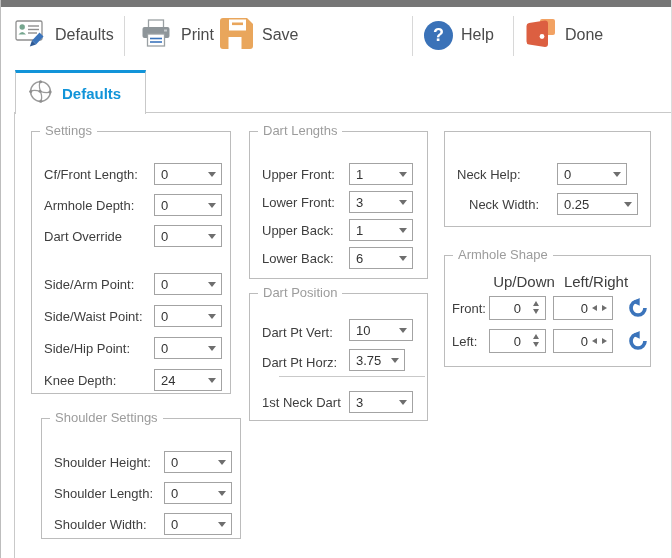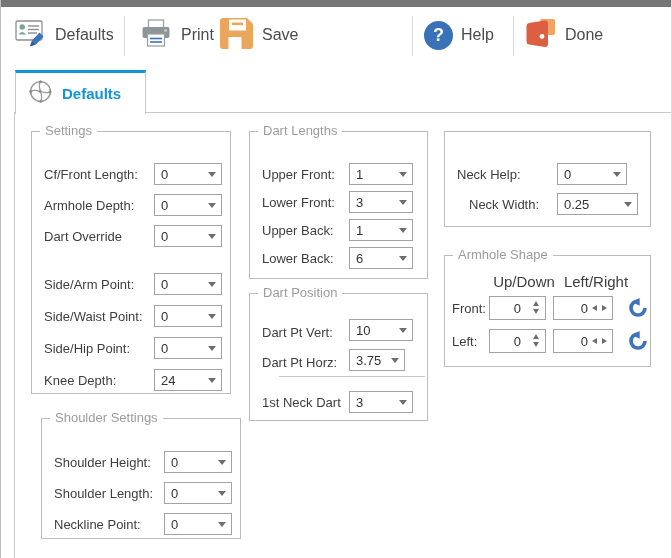--- a/index.html
+++ b/index.html
@@ -190,21 +190,21 @@
       <span class="val">0</span>
       <i class="dd-arrow"></i>
     </div>
 
     <div class="lbl" style="left:12px;top:67px">Shoulder Length:</div>
     <div class="combo" style="left:122px;top:63px;width:68px">
       <span class="val">0</span>
       <i class="dd-arrow"></i>
     </div>
 
-    <div class="lbl" style="left:12px;top:98px">Neckline Point:</div>
+    <div class="lbl" style="left:12px;top:98px">Shoulder Width:</div>
     <div class="combo" style="left:122px;top:94px;width:68px">
       <span class="val">0</span>
       <i class="dd-arrow"></i>
     </div>
   </div>
 
   <div class="group" style="left:248px;top:131px;width:177px;height:146px">
     <span class="legend">Dart Lengths</span>
 
     <div class="lbl" style="left:12px;top:35px">Upper Front:</div>

